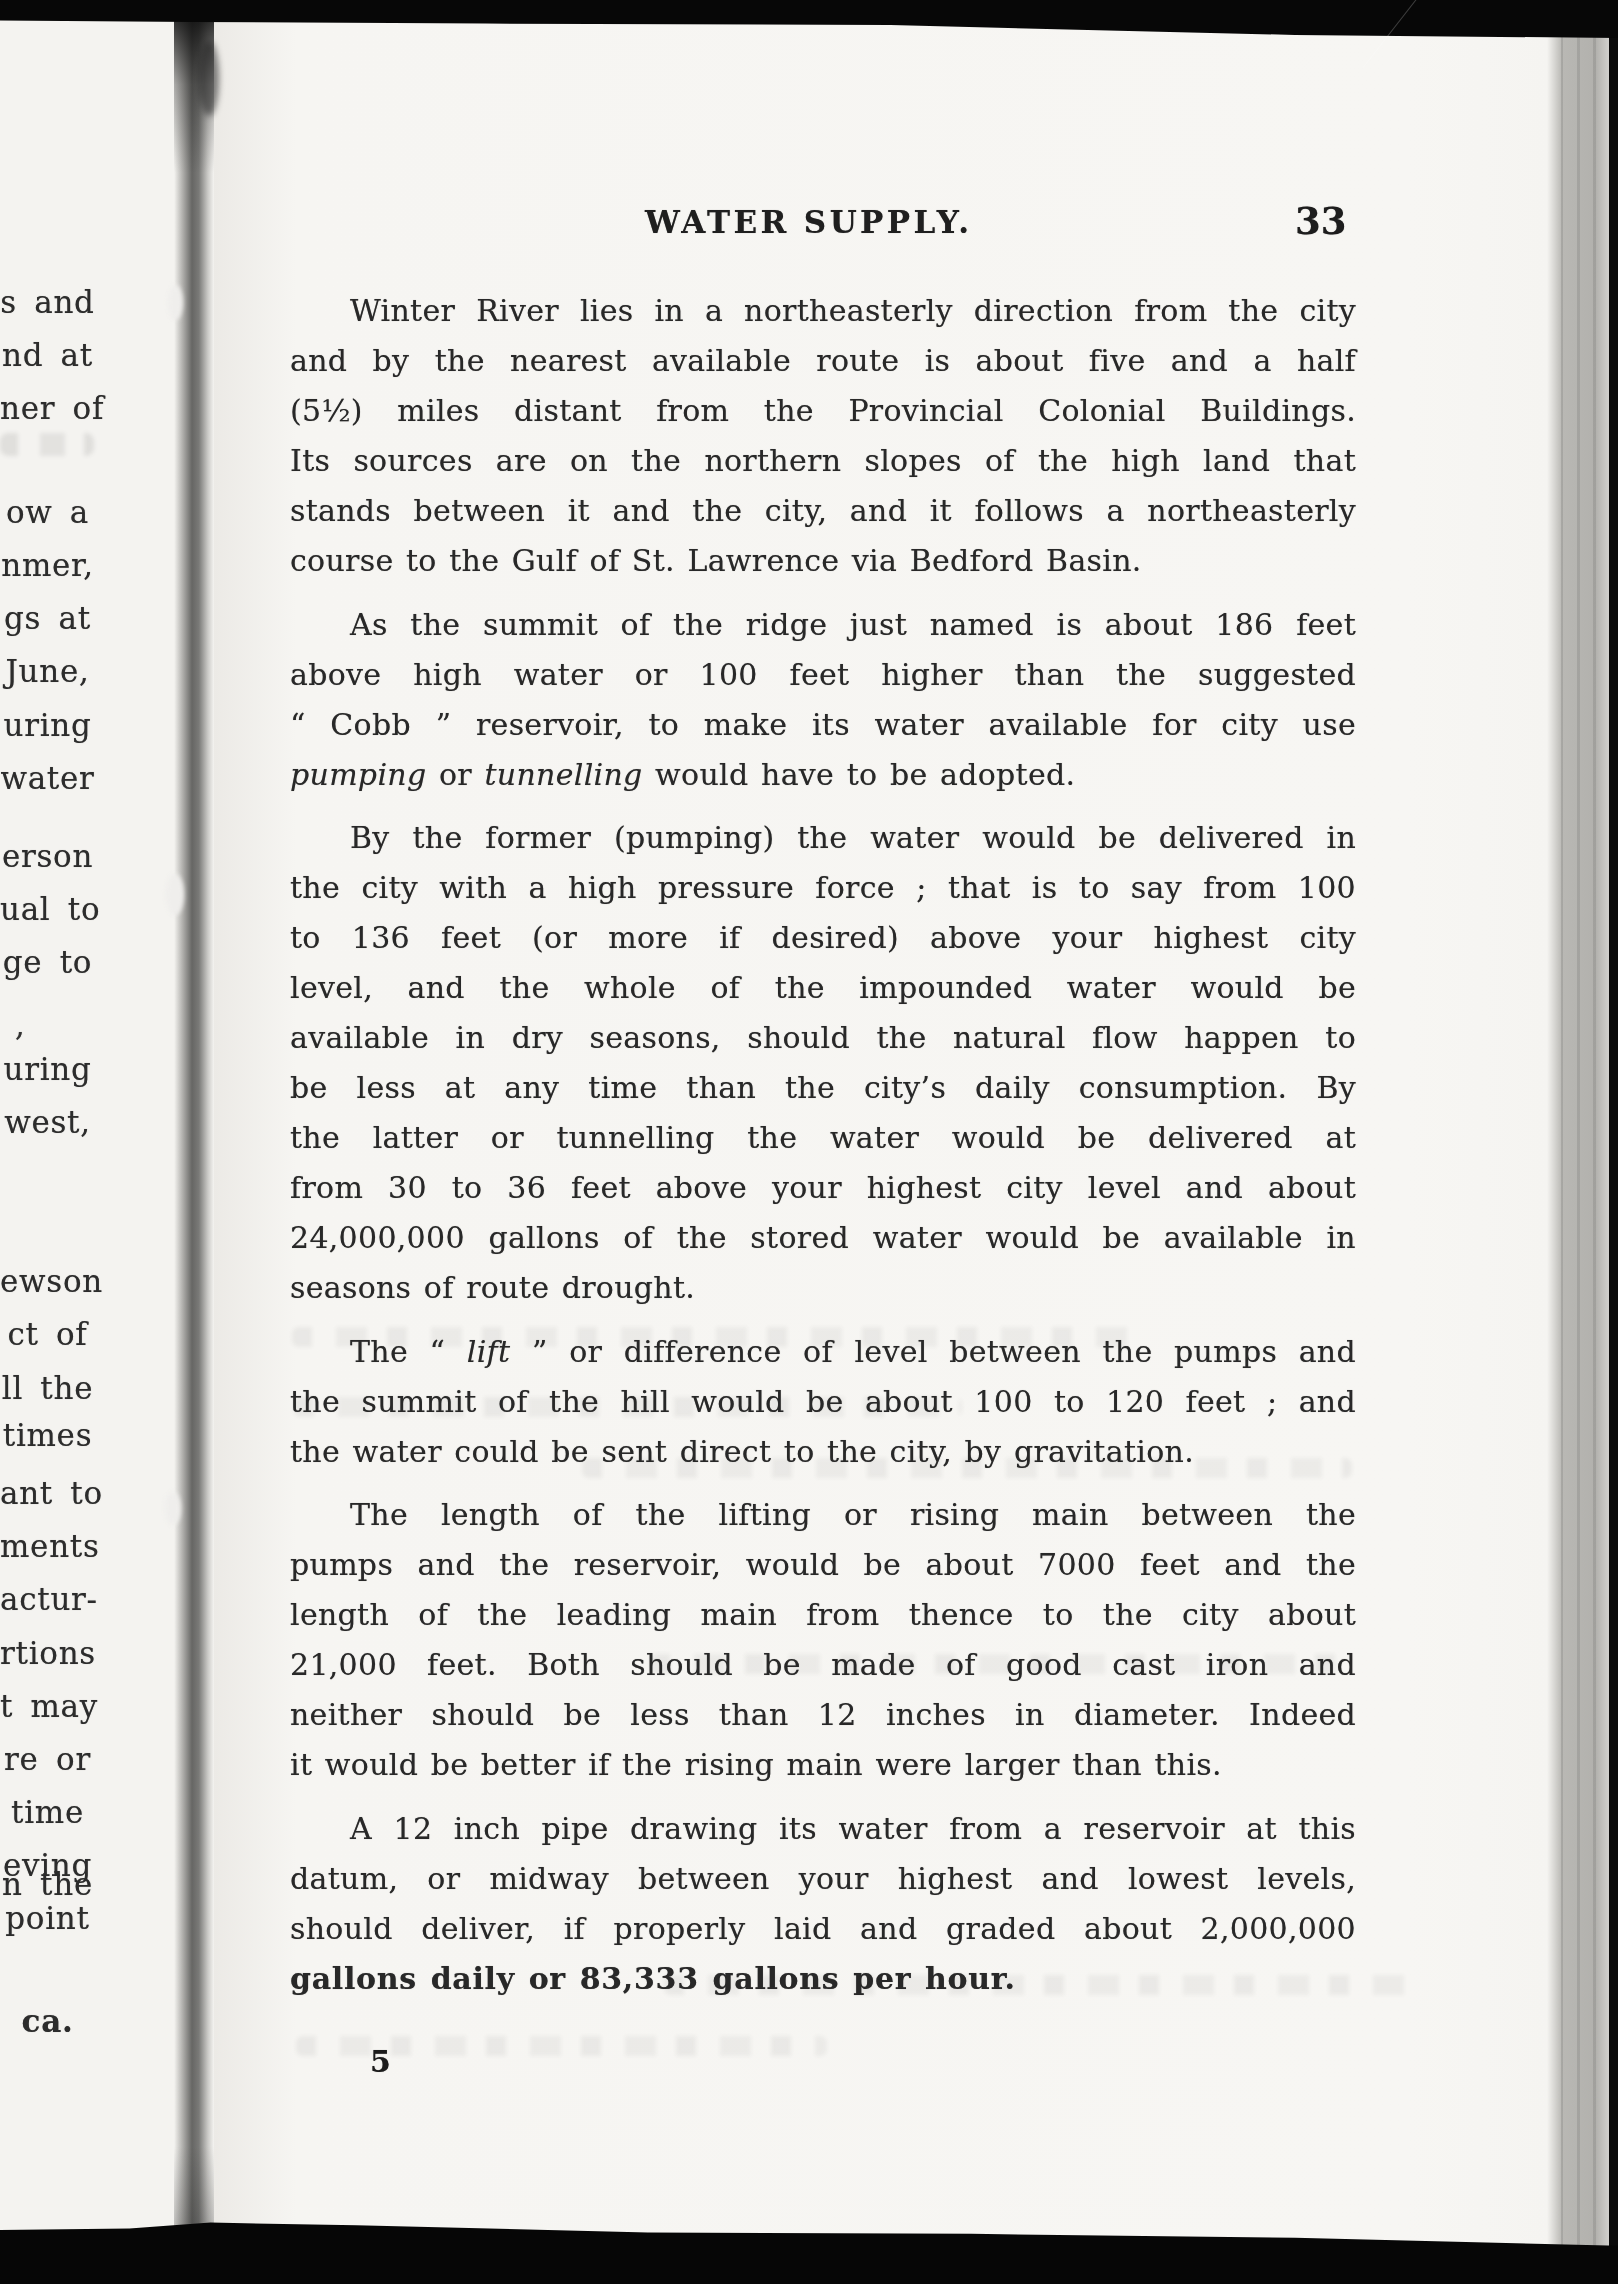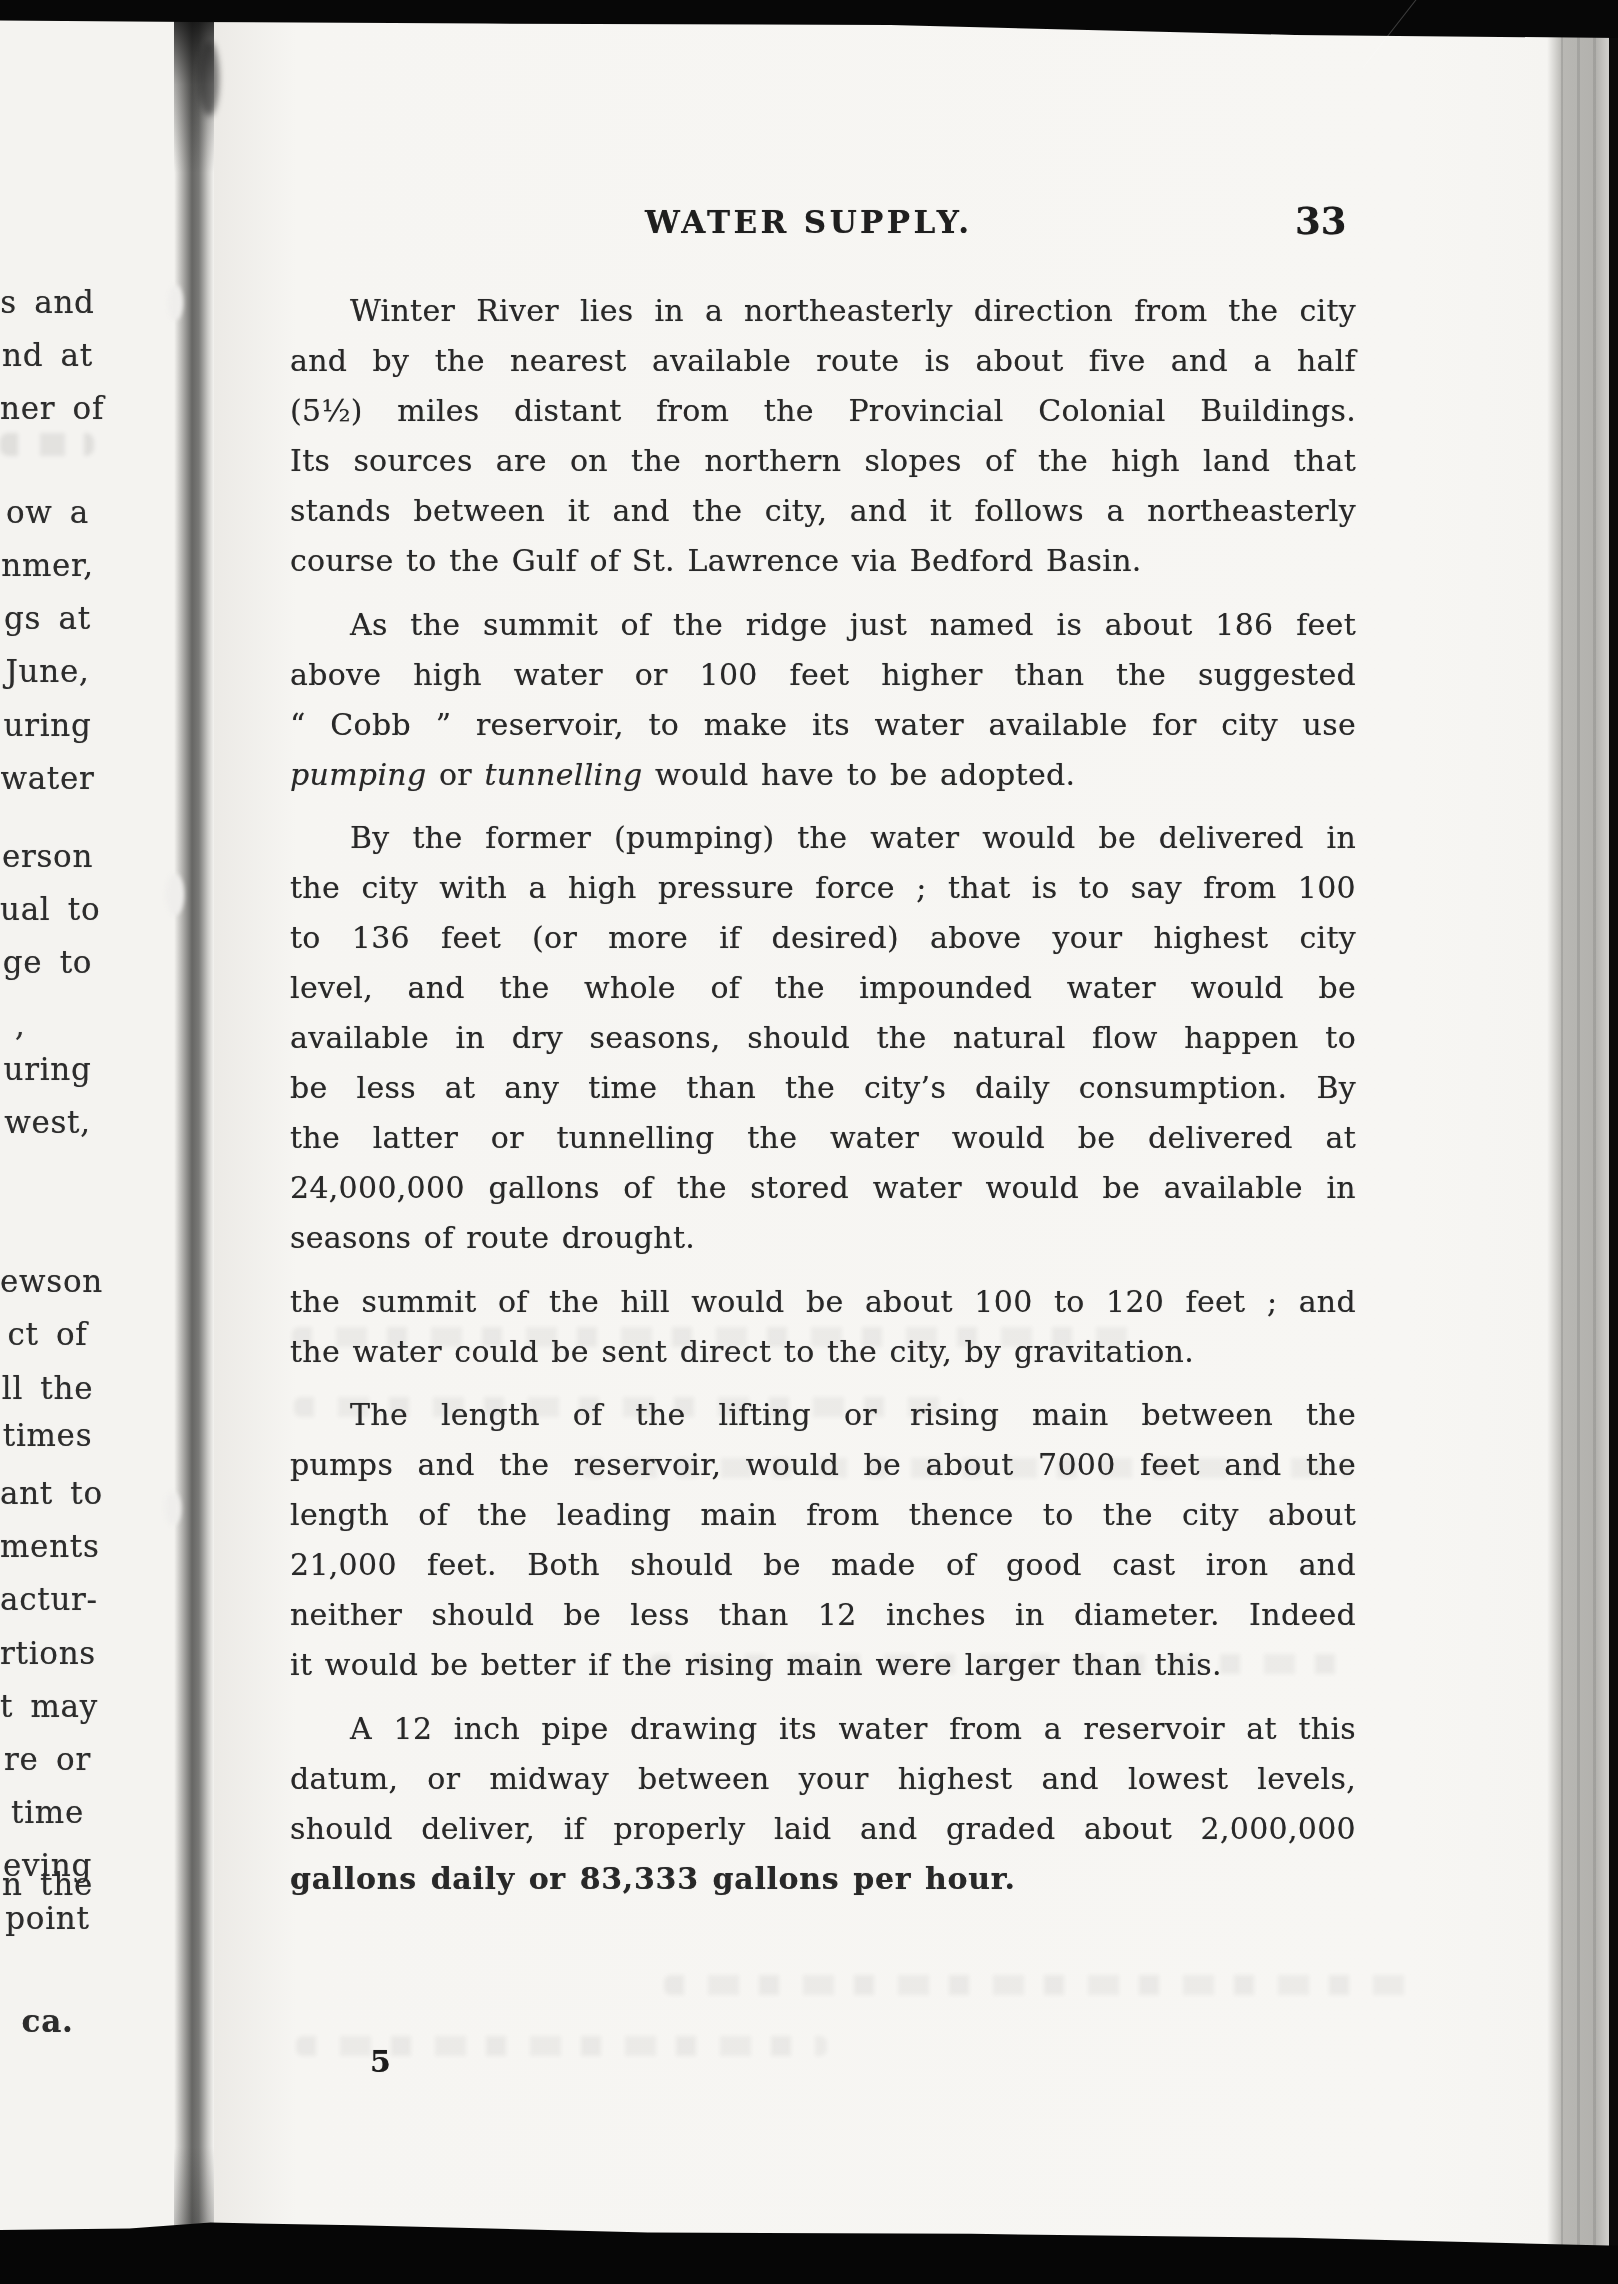--- a/index.html
+++ b/index.html
@@ -189,25 +189,27 @@
       </div>
 
       <div class="para">
         <div class="line first">By the former (pumping) the water would be delivered in</div>
         <div class="line">the city with a high pressure force ; that is to say from 100</div>
         <div class="line">to 136 feet (or more if desired) above your highest city</div>
         <div class="line">level, and the whole of the impounded water would be</div>
         <div class="line">available in dry seasons, should the natural flow happen to</div>
         <div class="line">be less at any time than the city’s daily consumption.  By</div>
         <div class="line">the latter or tunnelling the water would be delivered at</div>
+        <div class="line">from 30 to 36 feet above your highest city level and about</div>
         <div class="line">24,000,000 gallons of the stored water would be available in</div>
         <div class="line short">seasons of route drought.</div>
       </div>
 
       <div class="para">
+        <div class="line first"><span>The “ </span><span class="it">lift</span><span> ” or difference of level between the pumps and</span></div>
         <div class="line">the summit of the hill would be about 100 to 120 feet ; and</div>
         <div class="line short">the water could be sent direct to the city, by gravitation.</div>
       </div>
 
       <div class="para">
         <div class="line first">The length of the lifting or rising main between the</div>
         <div class="line">pumps and the reservoir, would be about 7000 feet and the</div>
         <div class="line">length of the leading main from thence to the city about</div>
         <div class="line">21,000 feet.  Both should be made of good cast iron and</div>
         <div class="line">neither should be less than 12 inches in diameter.  Indeed</div>

